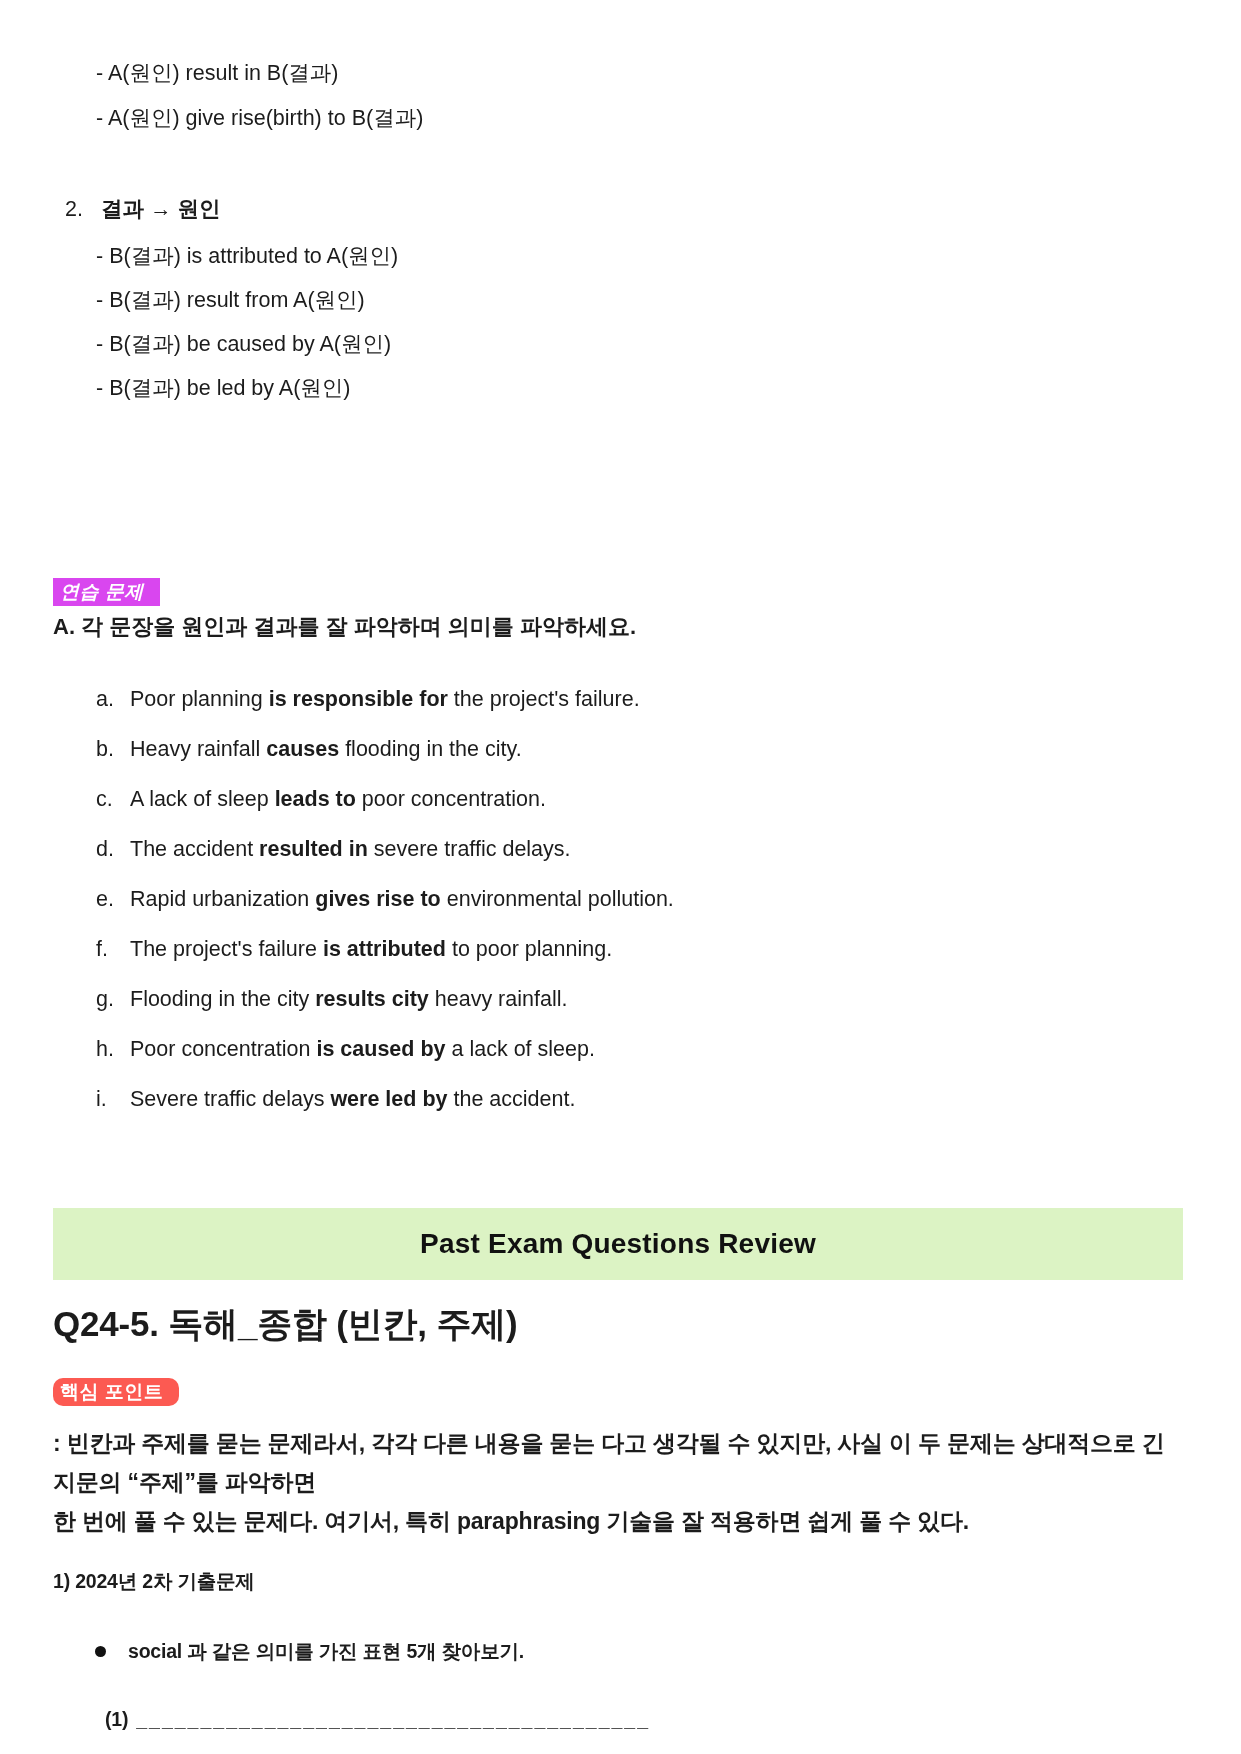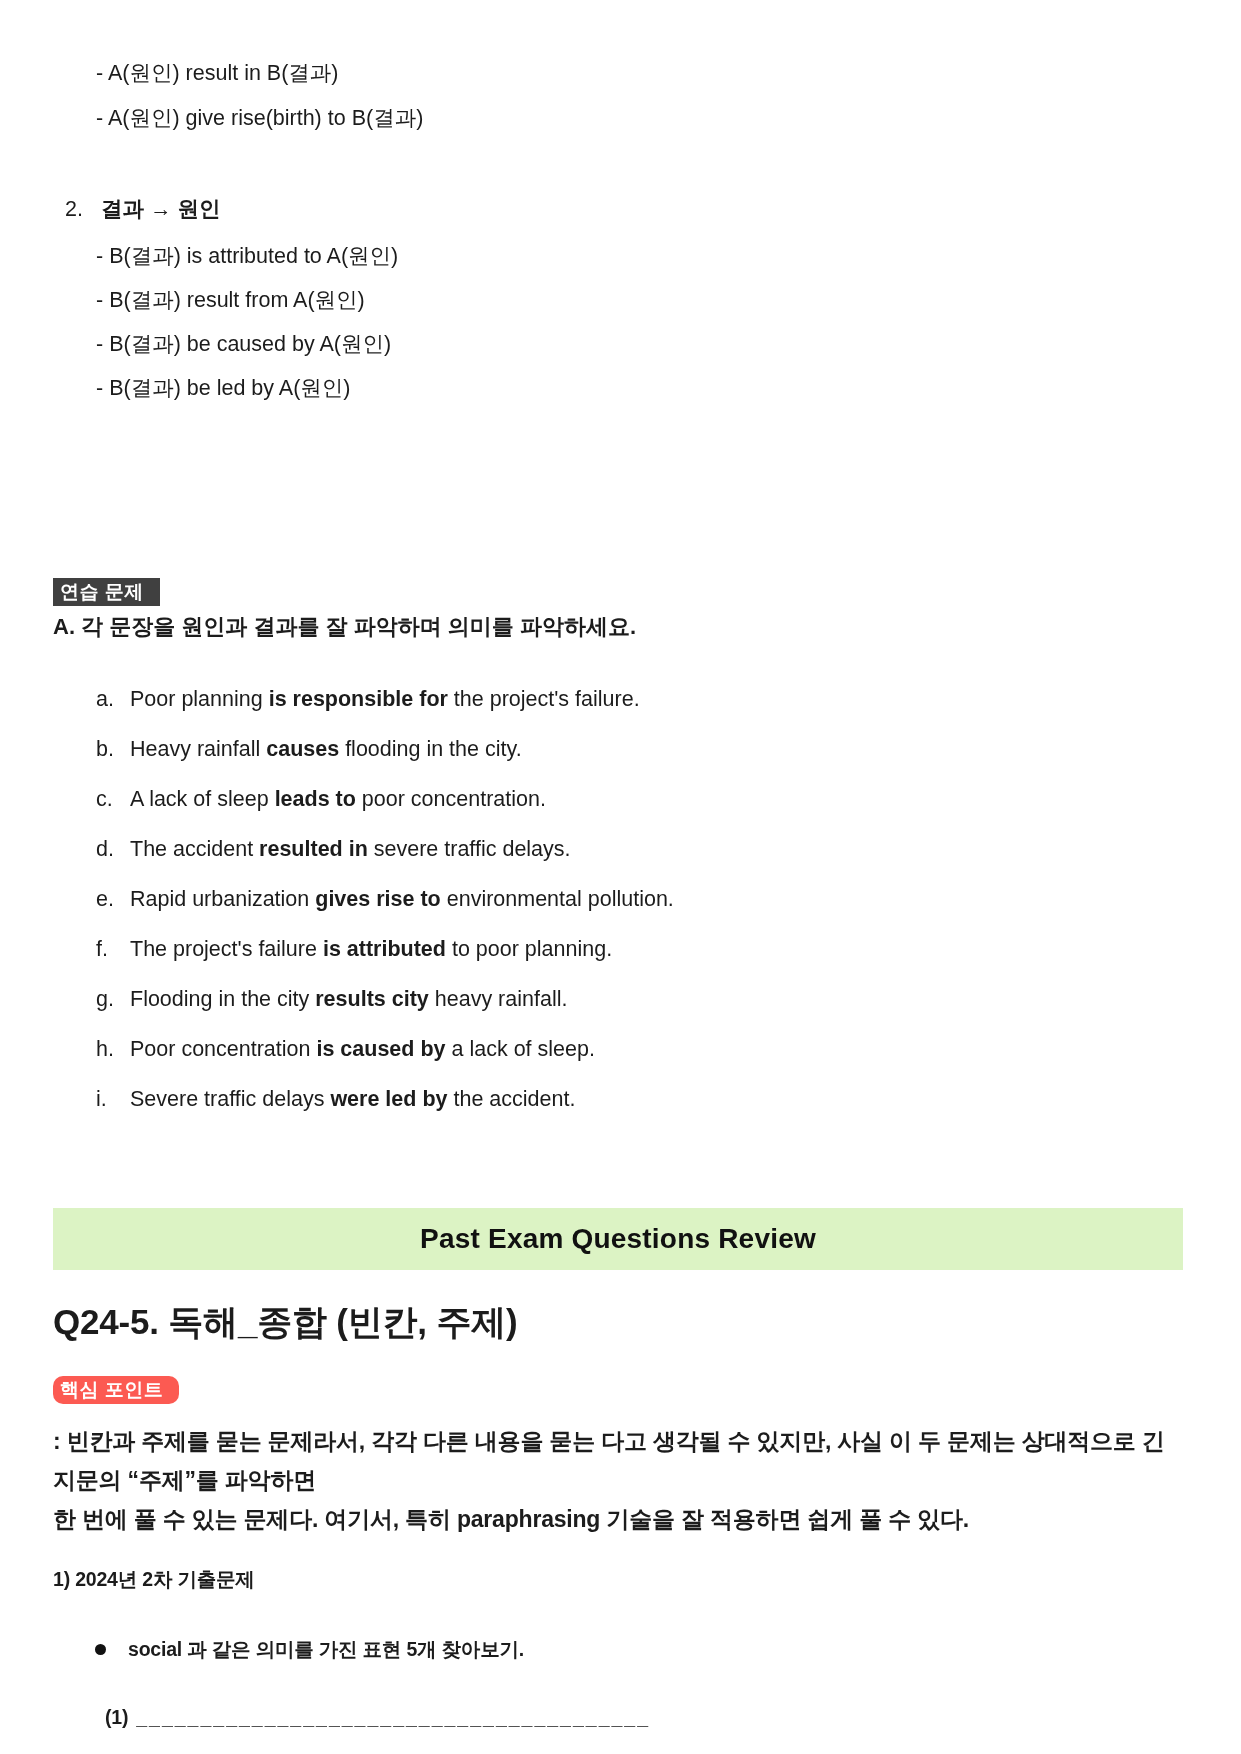--- a/index.html
+++ b/index.html
@@ -70,33 +70,33 @@
     margin-bottom: 23px;
     white-space: nowrap;
   }
   .letter-item .letter { width: 34px; flex: 0 0 34px; }
   .letter-item b { font-weight: 700; margin-top: 40px; }
 
   
   .banner {
     margin-top: 95px;
     width: 1130px;
-    height: 62px;
+    height: 72px;
     display: flex;
     align-items: center;
     justify-content: center;
     font-size: 28px;
     font-weight: 700;
     color: #111111;
     letter-spacing: 0.2px;
   }
 
   
   .q-heading {
-    margin-top: 30px;
+    margin-top: 22px;
     font-size: 35px;
     line-height: 44px;
     font-weight: 700;
     letter-spacing: -0.5px;
   }
   .marker {
     font-weight: 700;
     letter-spacing: -0.2px;
   }
   .paragraph {
@@ -153,21 +153,21 @@
   </div>
 
   <div class="dash-list dash-list-2">
     <div class="dash-item">- B(결과) is attributed to A(원인)</div>
     <div class="dash-item">- B(결과) result from A(원인)</div>
     <div class="dash-item">- B(결과) be caused by A(원인)</div>
     <div class="dash-item">- B(결과) be led by A(원인)</div>
   </div>
 
   <div>
-    <span class="badge practice-badge" style="background: #404040;">연습 문제</span>
+    <span class="badge practice-badge" style="background: #d946ef; font-style: italic;">연습 문제</span>
   </div>
   <div class="heading-a">A. 각 문장을 원인과 결과를 잘 파악하며 의미를 파악하세요.</div>
 
   <div class="letter-list">
     <div class="letter-item">
       <span class="letter">a.</span>
       <span><span>Poor planning </span><b>is responsible for</b><span> the project's failure.</span></span>
     </div>
     <div class="letter-item">
       <span class="letter">b.</span>

